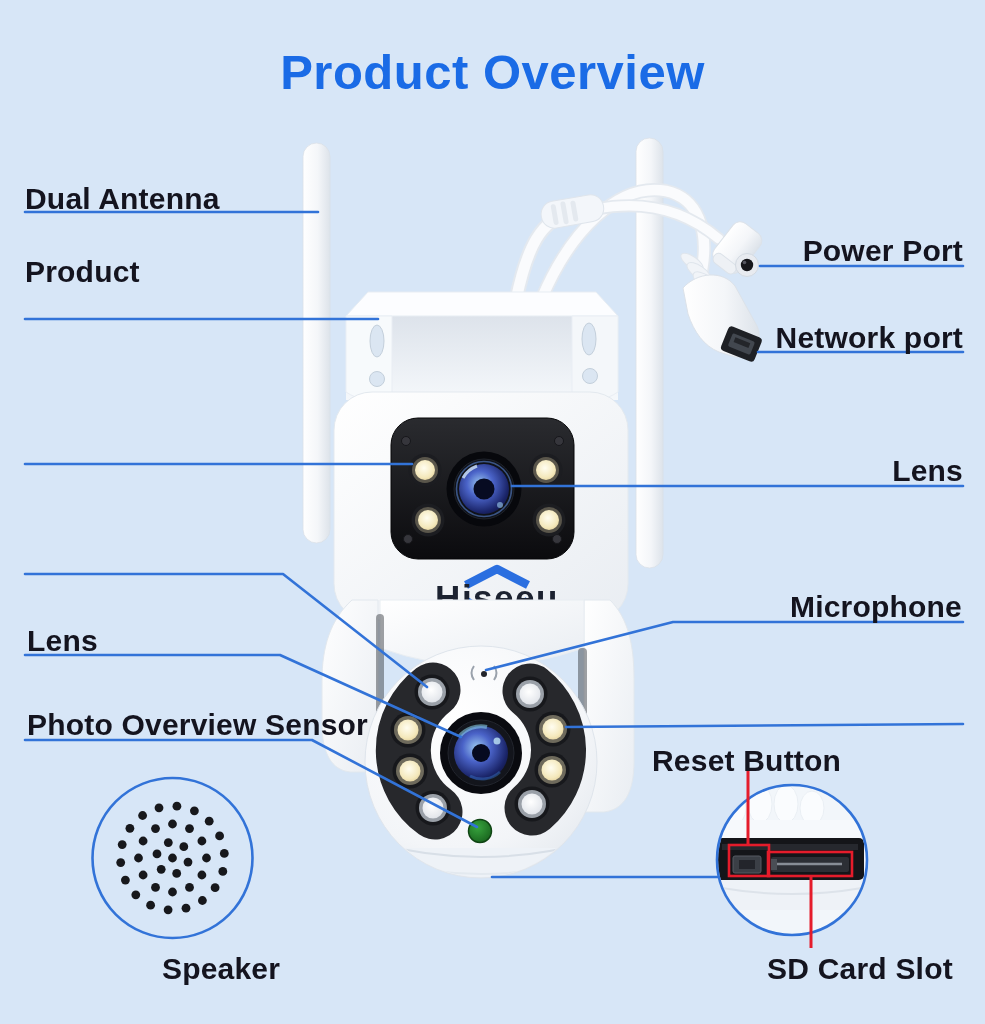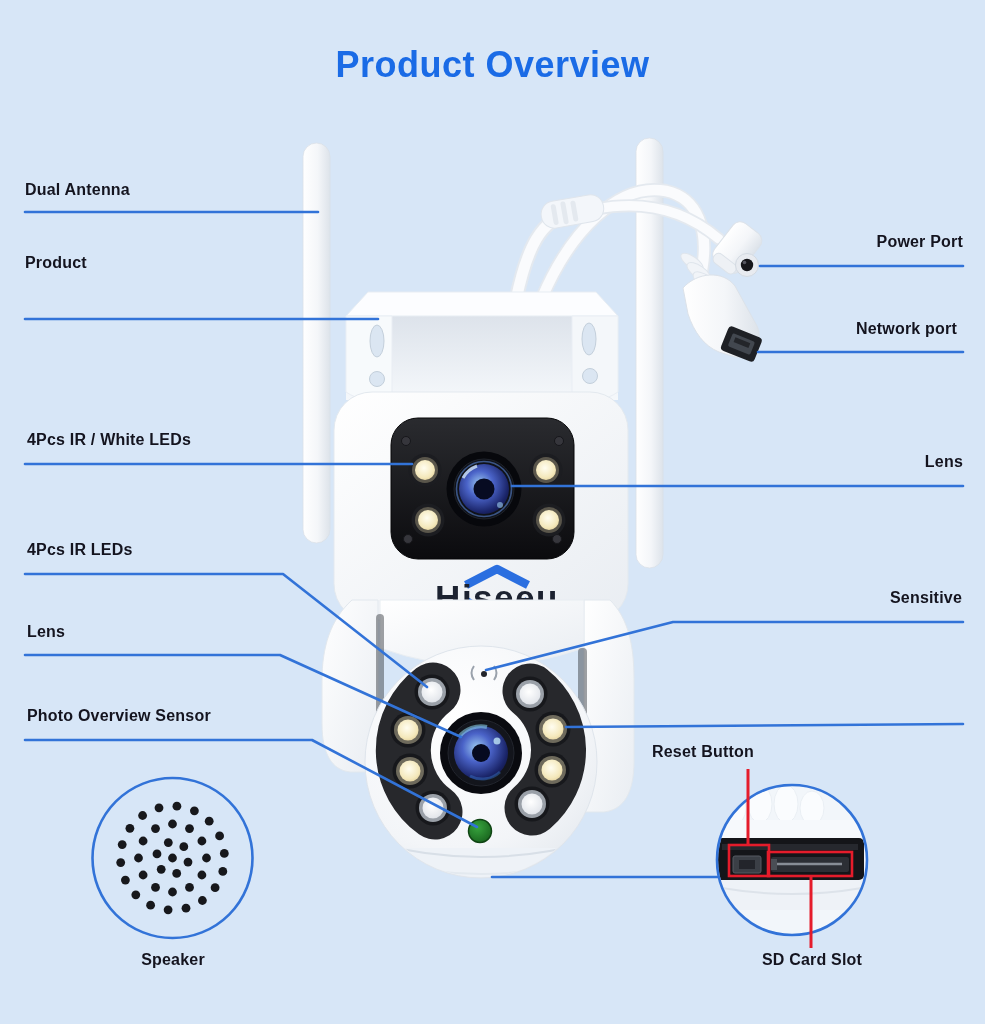--- a/index.html
+++ b/index.html
@@ -6,28 +6,28 @@
     --bg:#d7e6f7; --accent:#3273d8; --title:#1a6be6; --label:#14141f; --red:#e51c2b;
   }
   html,body{margin:0;padding:0;background:var(--bg);}
   .stage{
     position:relative; width:985px; height:1024px; background:var(--bg);
     overflow:hidden; font-family:"Liberation Sans", sans-serif;
   }
   .art{position:absolute; left:0; top:0;}
   .title{
     position:absolute; top:44px; left:0; width:100%; text-align:center;
-    font-size:36px; font-weight:800; color:var(--title); letter-spacing:.5px;
+    font-size:49px; font-weight:800; color:var(--title); letter-spacing:.5px;
   }
   .lbl{
-    position:absolute; font-size:16px; line-height:1.28; font-weight:700;
+    position:absolute; font-size:30px; line-height:1.28; font-weight:700;
     color:var(--label); white-space:nowrap; letter-spacing:.2px;
   }
   .lbl.r{text-align:left;}
-  .lbl.center{transform:translateX(-50%);}
+  .lbl.center{transform:translateX(-50%);margin-left:48px;}
   
   .leader{fill:none; stroke:var(--accent); stroke-width:2.6; stroke-linecap:round; stroke-linejoin:round;}
   .detail-ring{fill:none; stroke:var(--accent); stroke-width:2.6;}
   .redline{fill:none; stroke:var(--red); stroke-width:3;}
   .redbox{fill:none; stroke:var(--red); stroke-width:2.6;}
 </style>
 </head>
 <body>
 
 <div class="stage">
@@ -356,25 +356,23 @@
       <path class="redline" d="M811,877 V948"></path>
     </g>
   </svg>
 
   <div class="title">Product Overview</div>
 
   <div class="lbl" style="left:25px; top:180px">Dual Antenna</div>
   <div class="lbl" style="left:25px; top:253px">
     <div>Product</div>
   </div>
-  <div class="lbl" style="left:27px; top:430px">4Pcs IR / White LEDs</div>
-  <div class="lbl" style="left:27px; top:540px">4Pcs IR LEDs</div>
   <div class="lbl" style="left:27px; top:622px">Lens</div>
   <div class="lbl" style="left:27px; top:706px">Photo Overview Sensor</div>
   <div class="lbl center" style="left:173px; top:950px">Speaker</div>
 
   <div class="lbl r" style="right:22px; top:232px">Power Port</div>
-  <div class="lbl r" style="right:28px; top:319px">Network port</div>
+  <div class="lbl r" style="right:22px; top:319px">Network port</div>
   <div class="lbl r" style="right:22px; top:452px">Lens</div>
-  <div class="lbl r" style="right:23px; top:588px">Sensitive</div>
+  <div class="lbl r" style="right:23px; top:588px">Microphone</div>
   <div class="lbl" style="left:652px; top:742px">Reset Button</div>
   <div class="lbl center" style="left:812px; top:950px">SD Card Slot</div>
 </div>
 
 </body></html>

